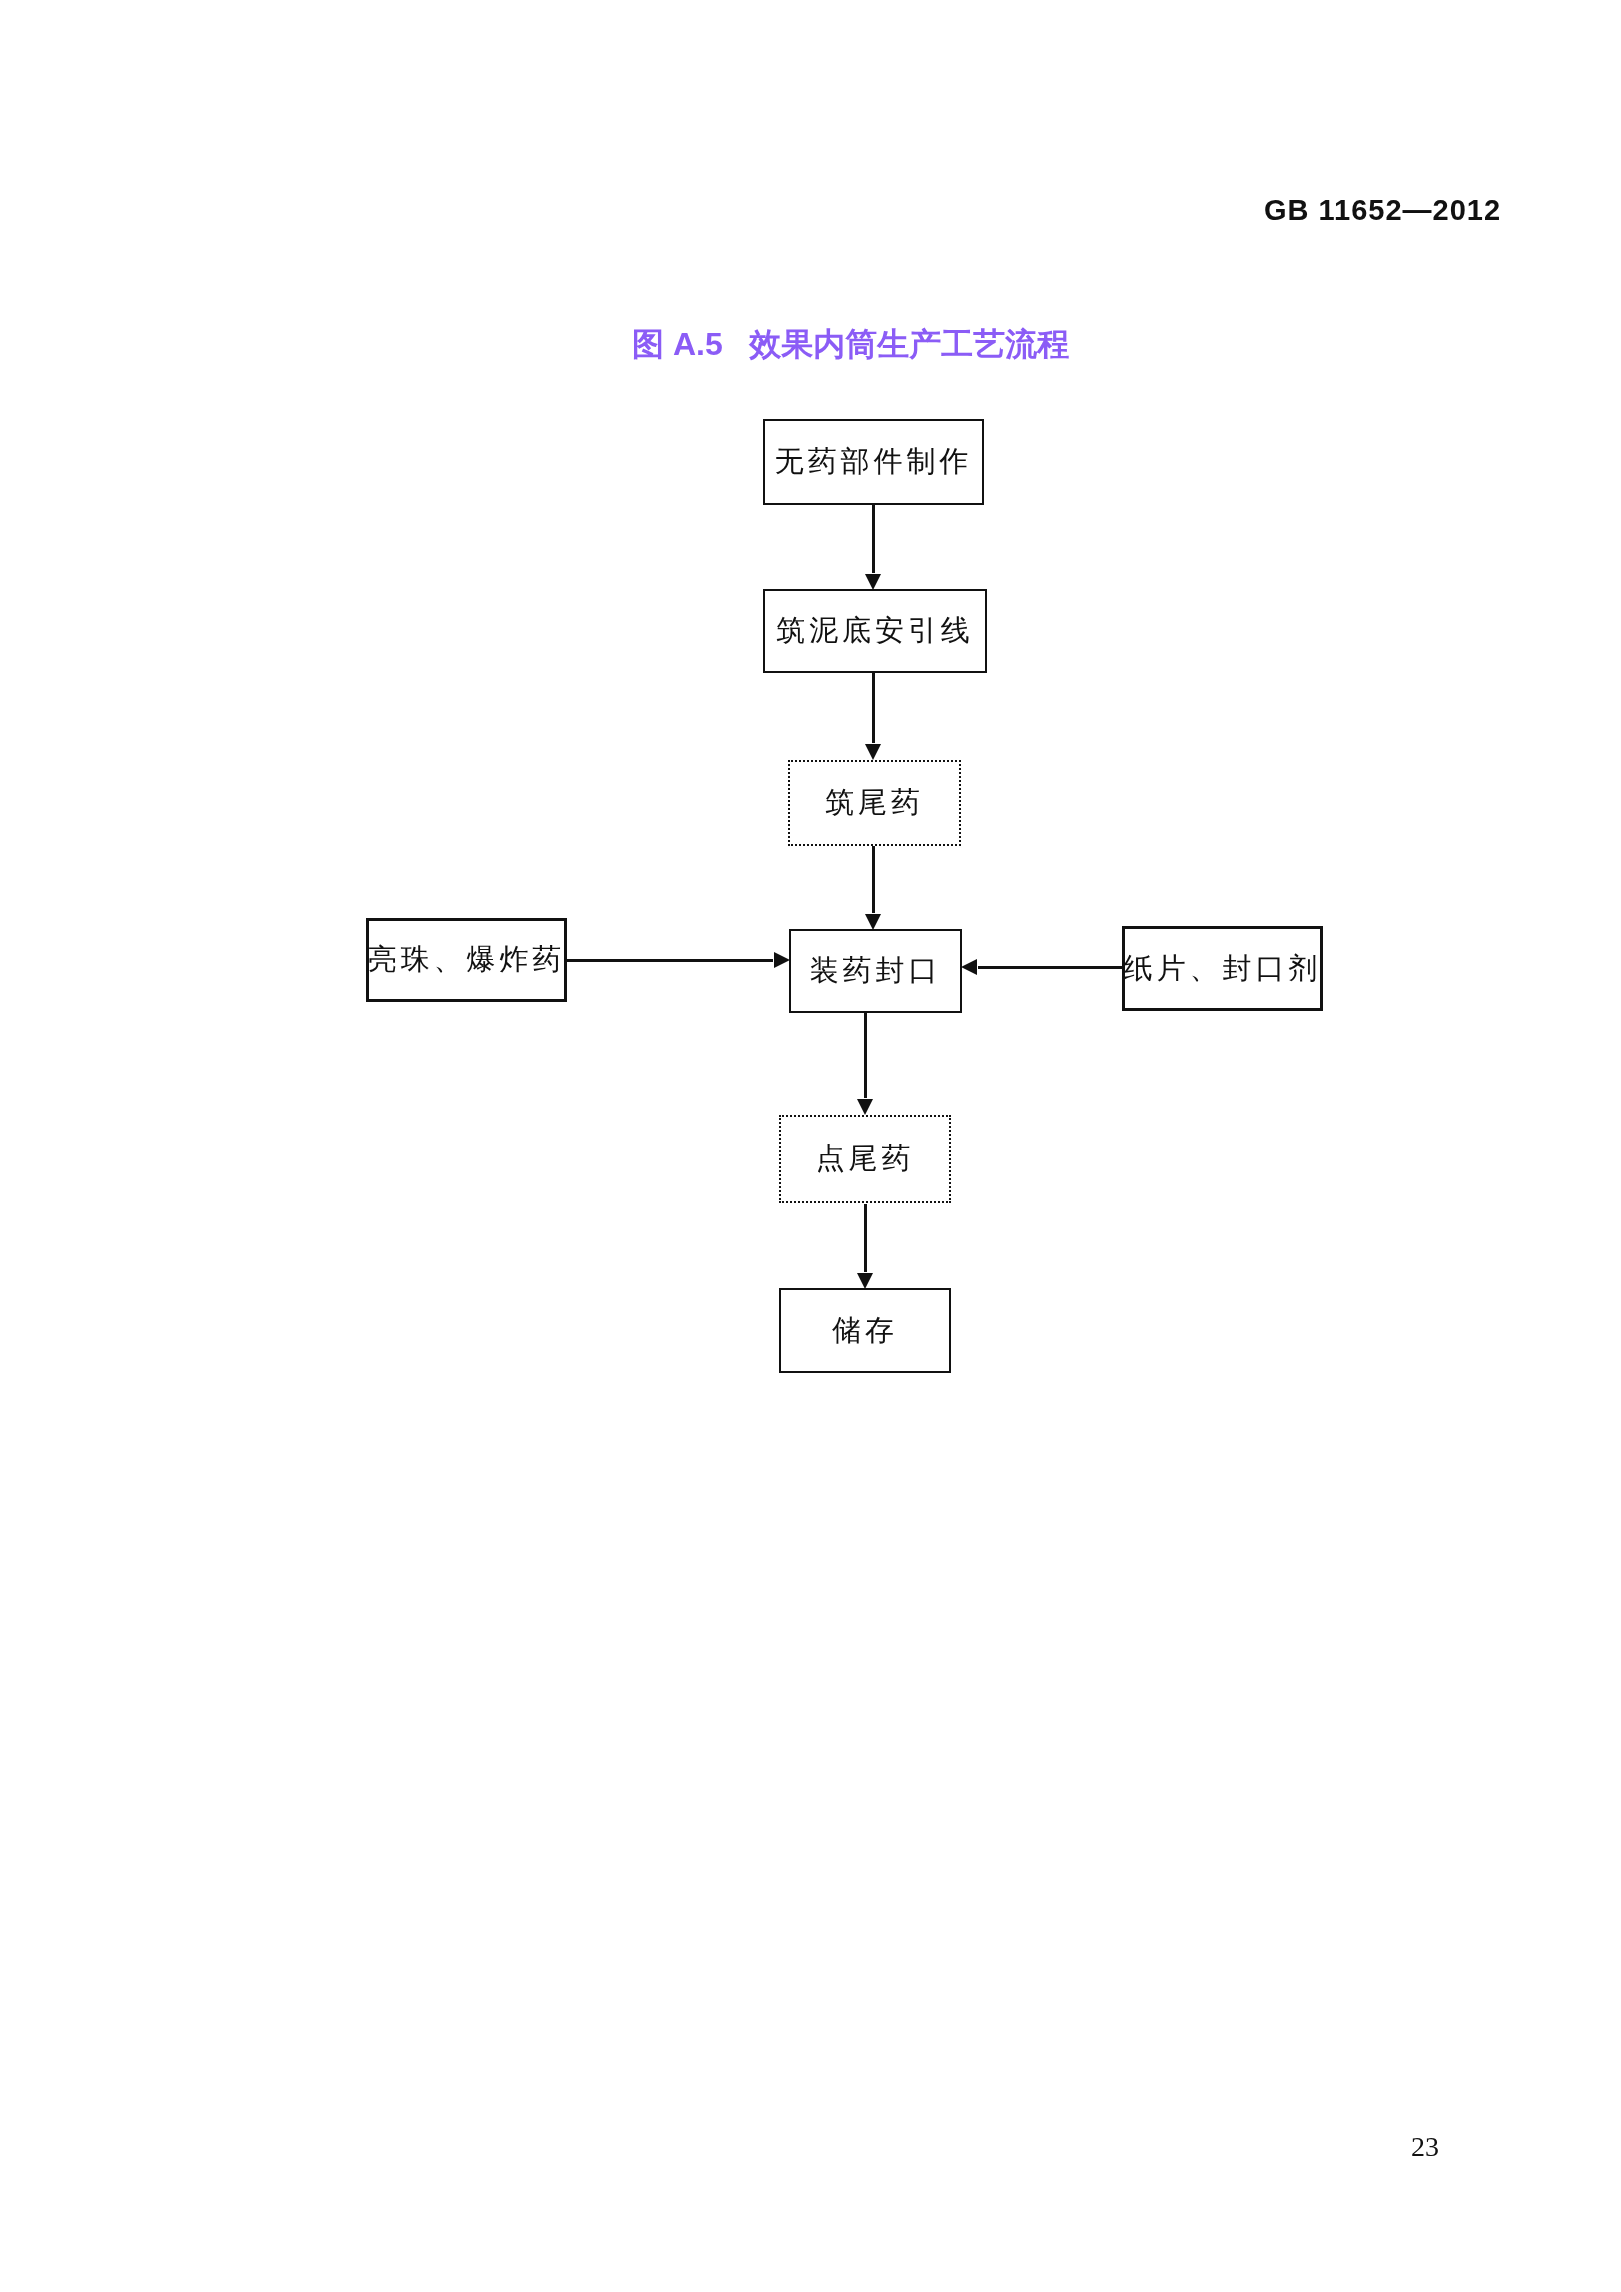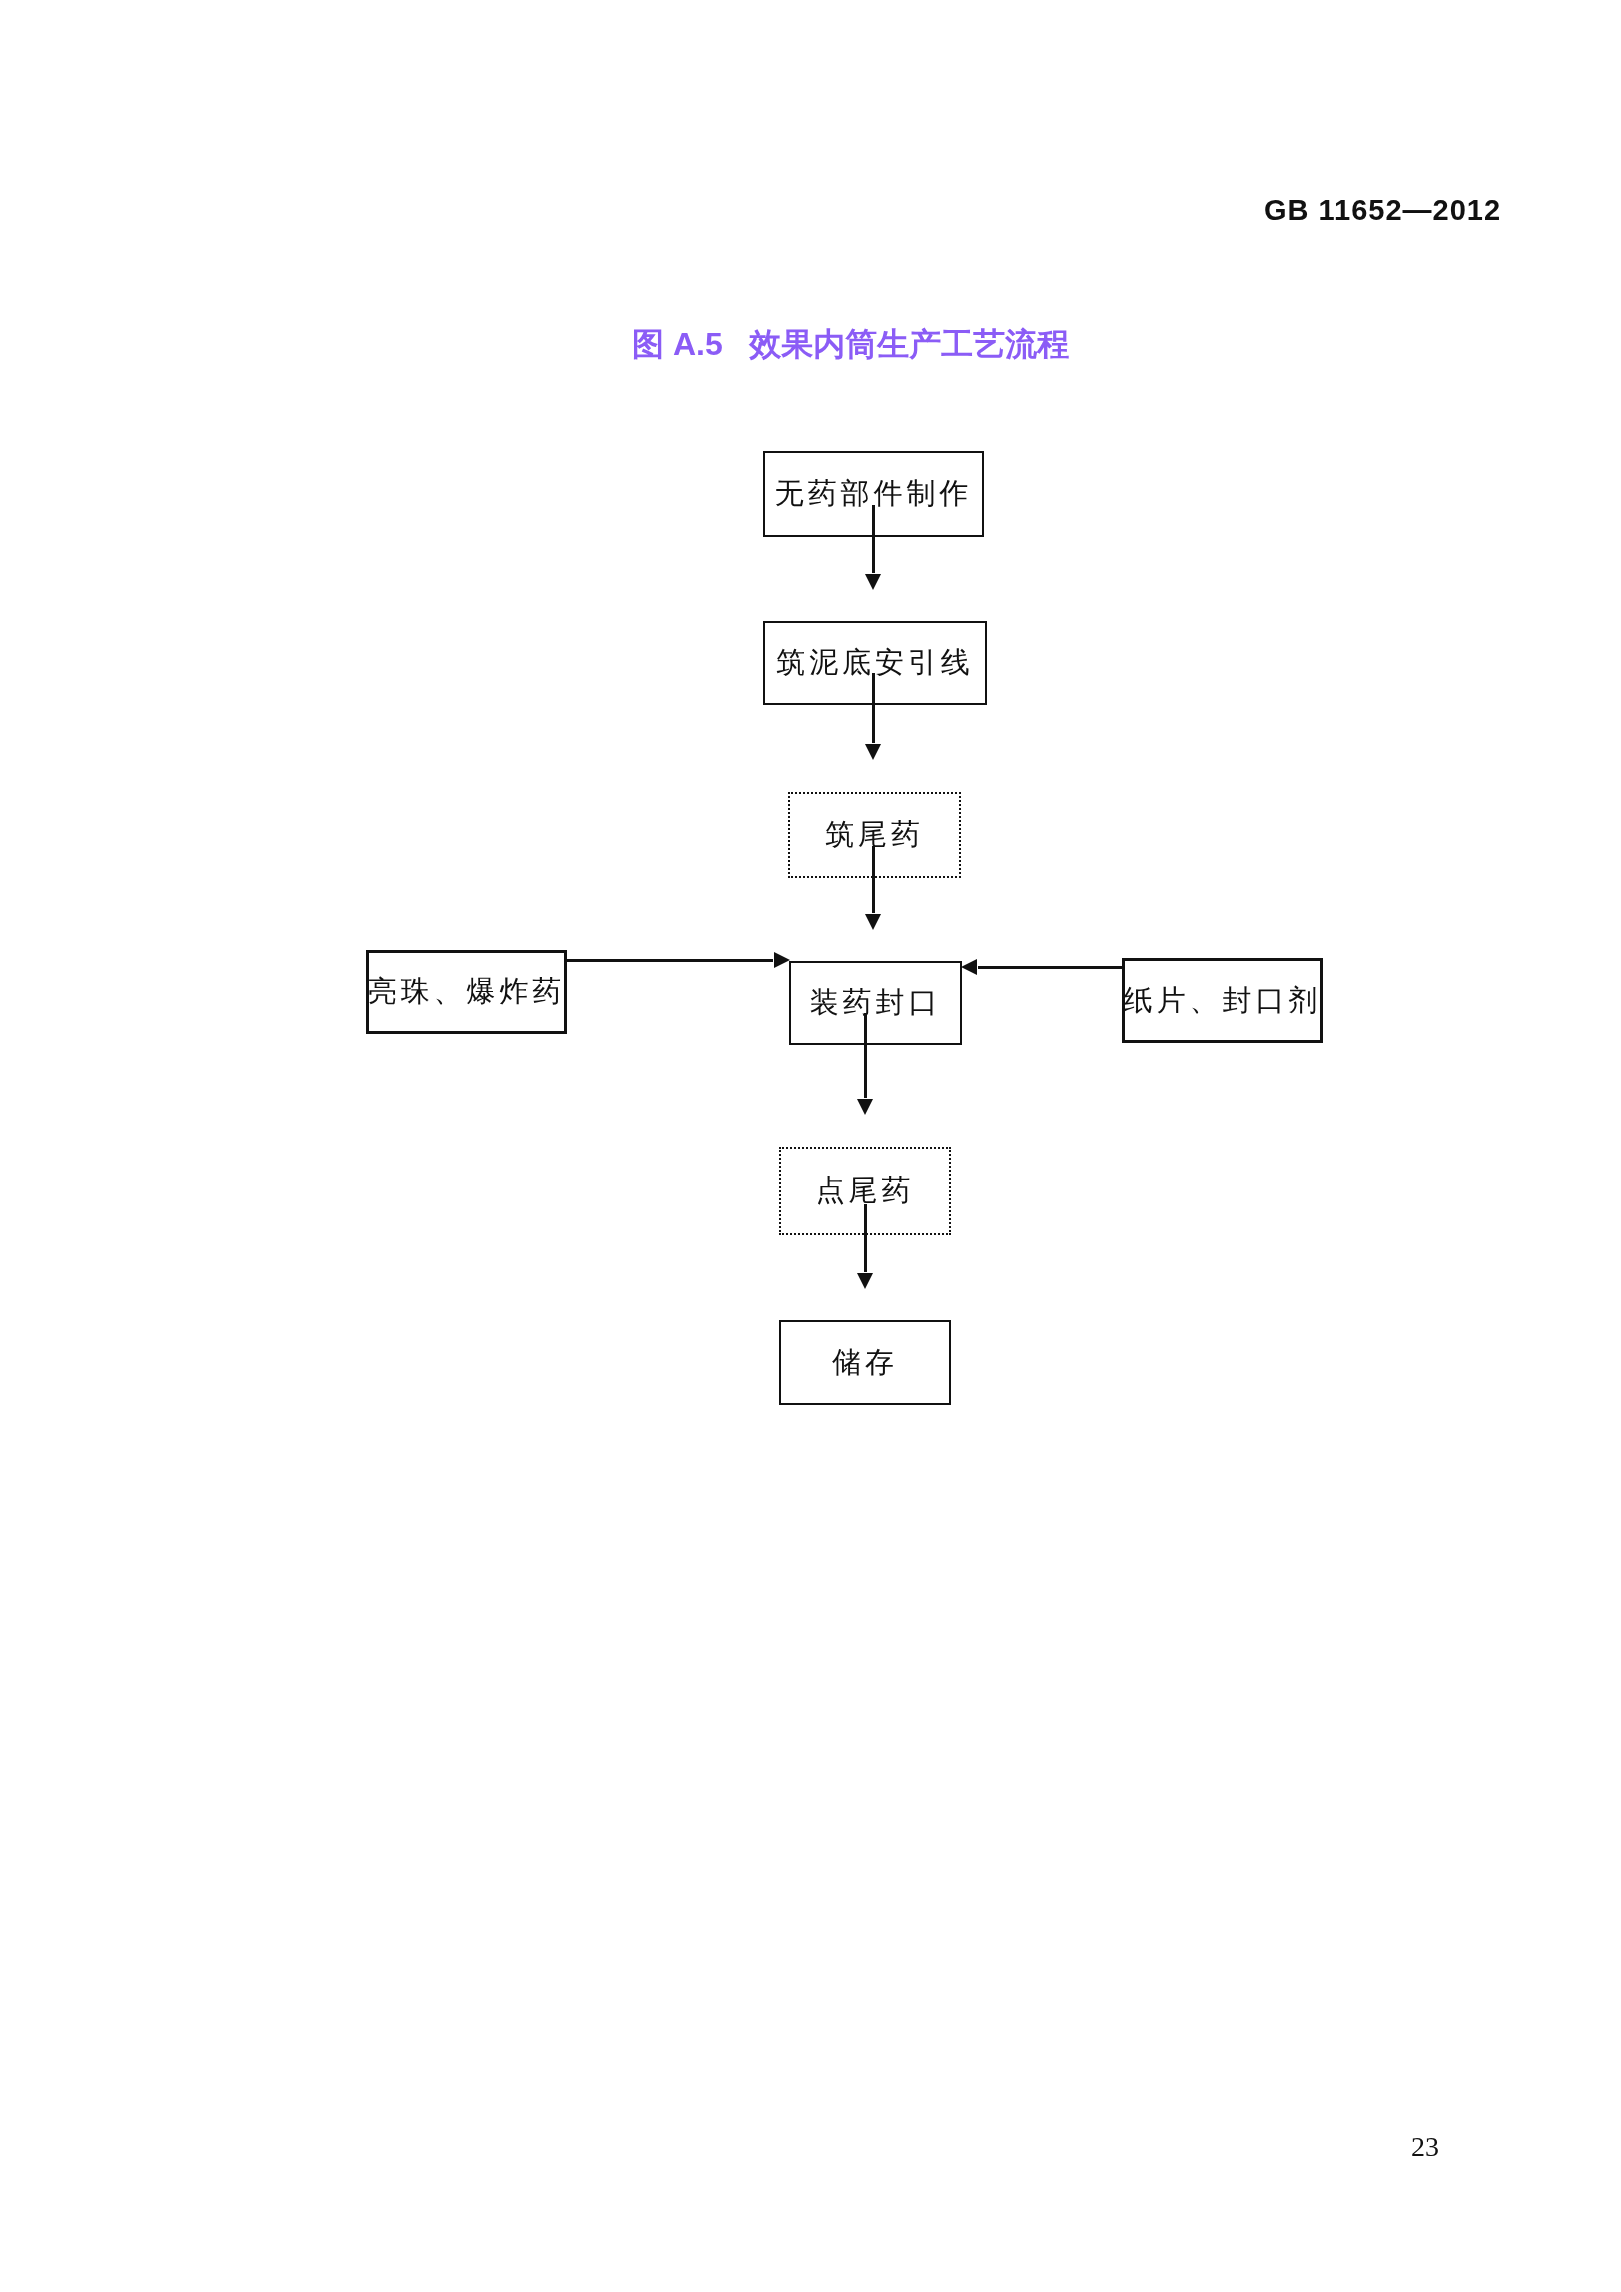--- a/index.html
+++ b/index.html
@@ -44,21 +44,20 @@
     box-sizing: border-box;
     border: 2.9px solid #111111;
     background: #ffffff;
     display: flex;
     align-items: center;
     justify-content: center;
     font-size: 29px;
     letter-spacing: 3.9px;
     color: #111111;
     white-space: pre;
-    margin-top: 32px;
   }
   .node.thick { border-width: 3.9px; }
   .node.dotted { border: 2px dotted #111111; }
 
   .vline {
     position: absolute;
     width: 2.9px;
     background: #111111;
   }
   .vline.arrow-down::after {

